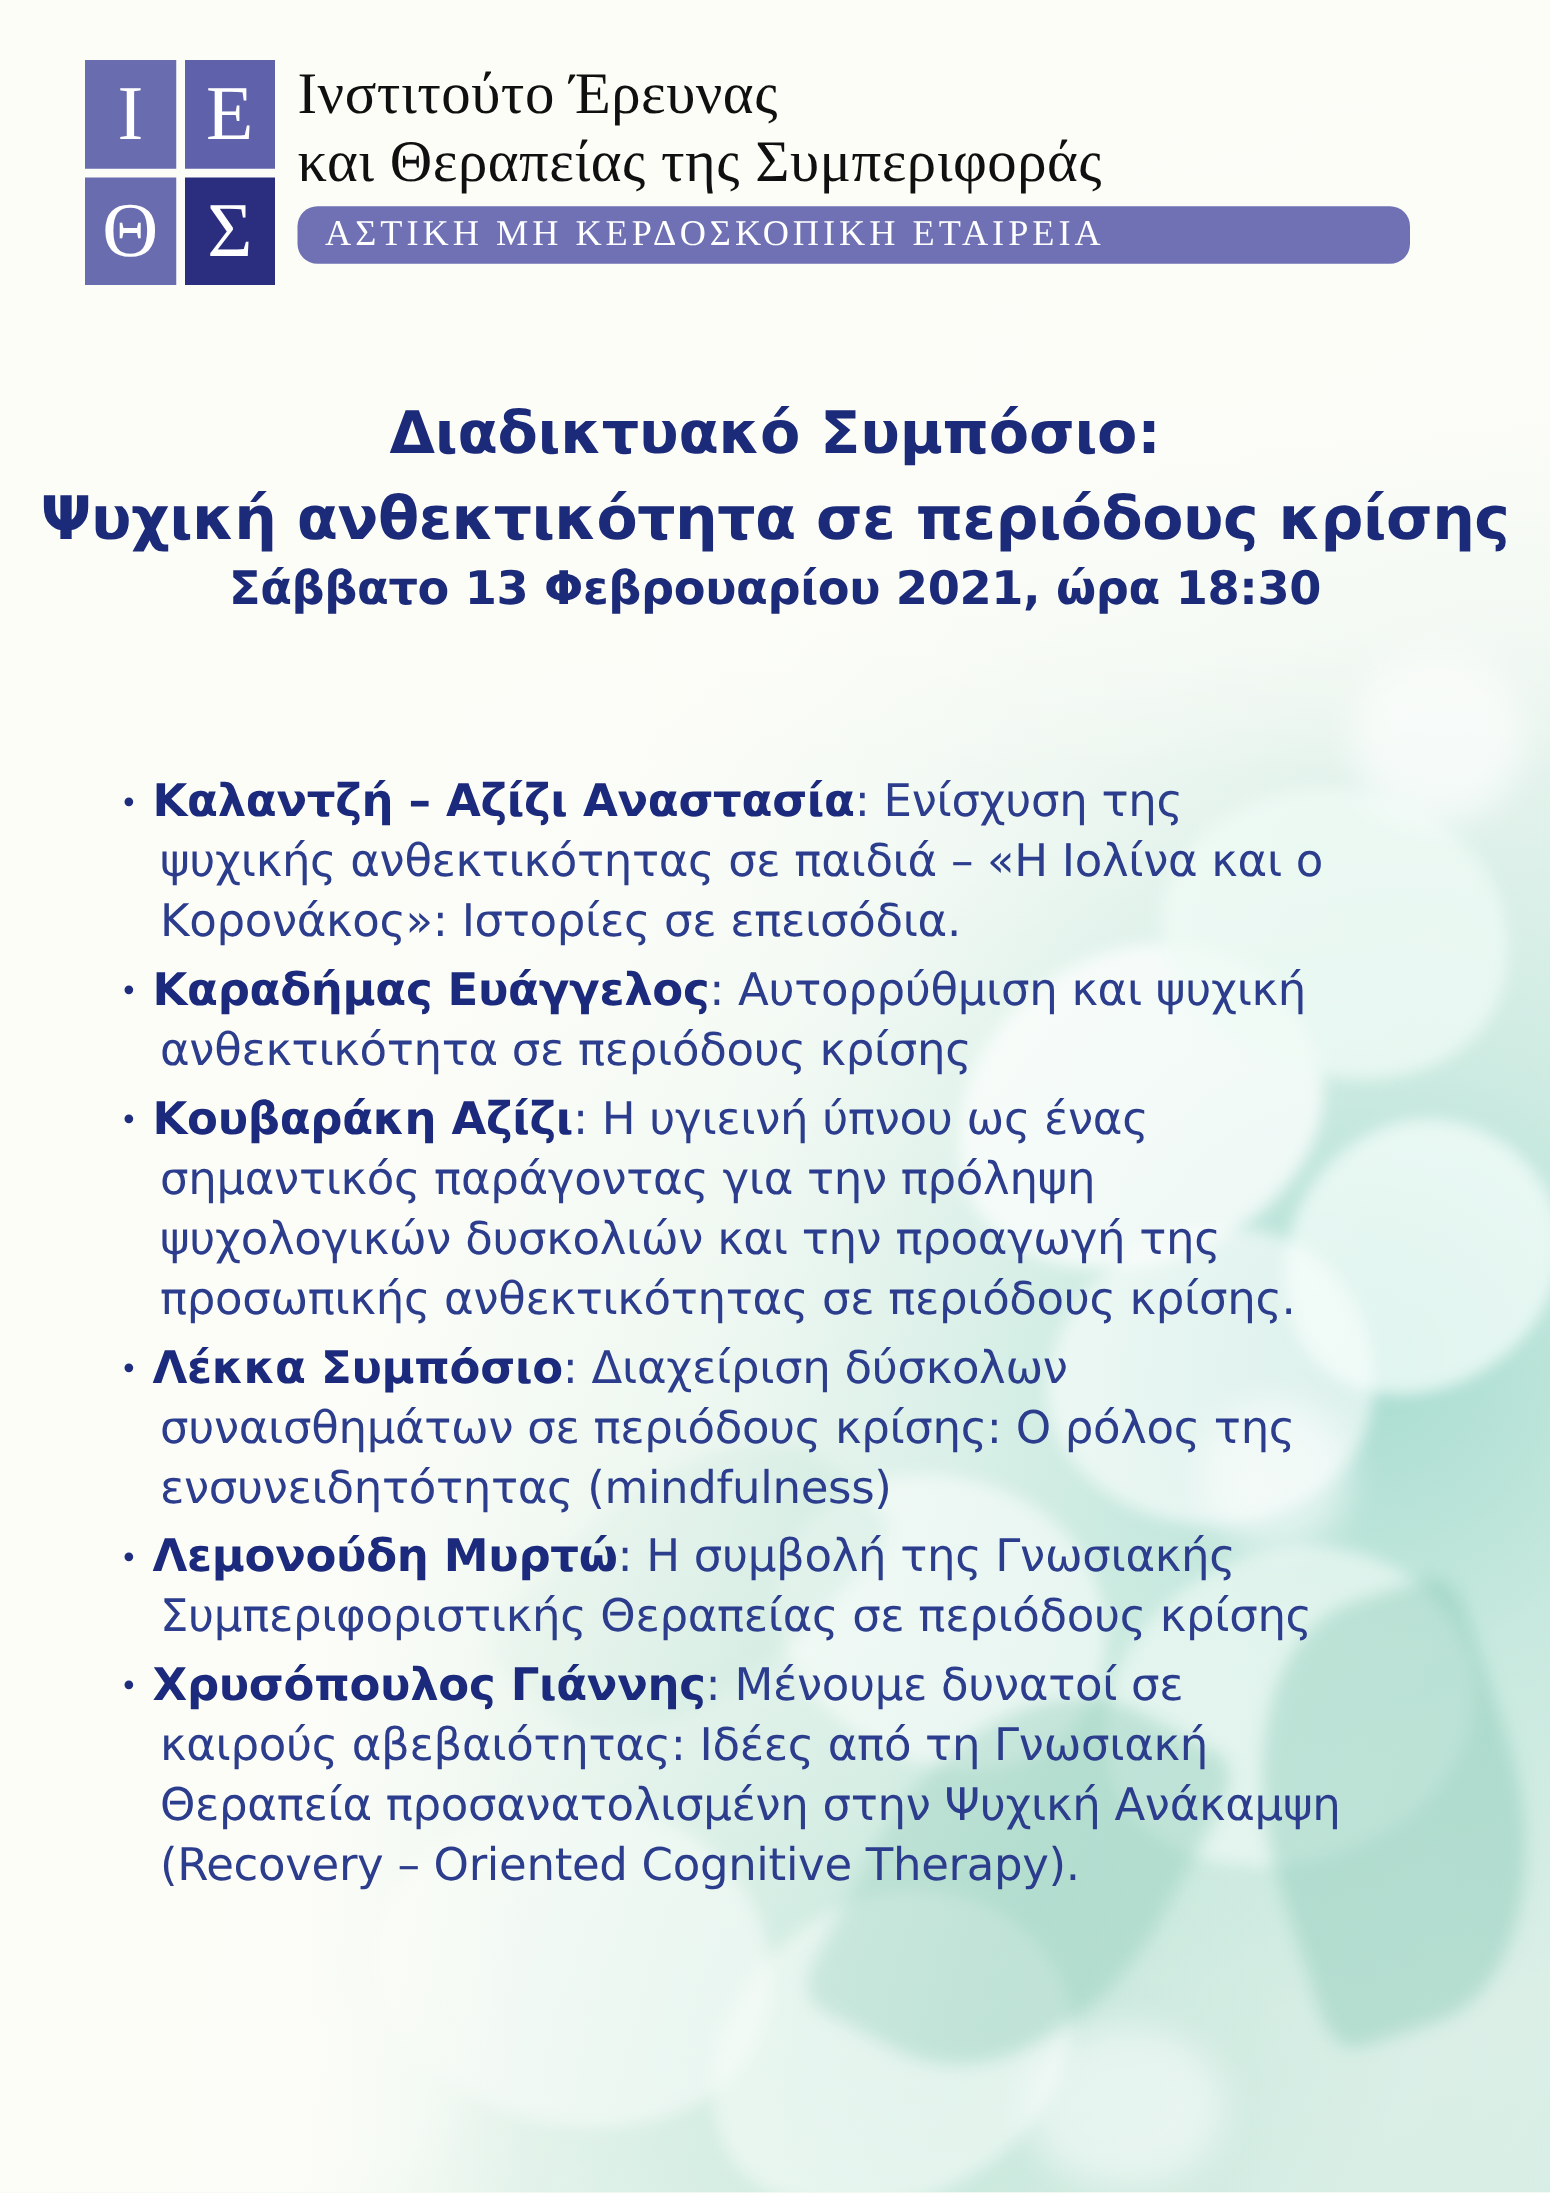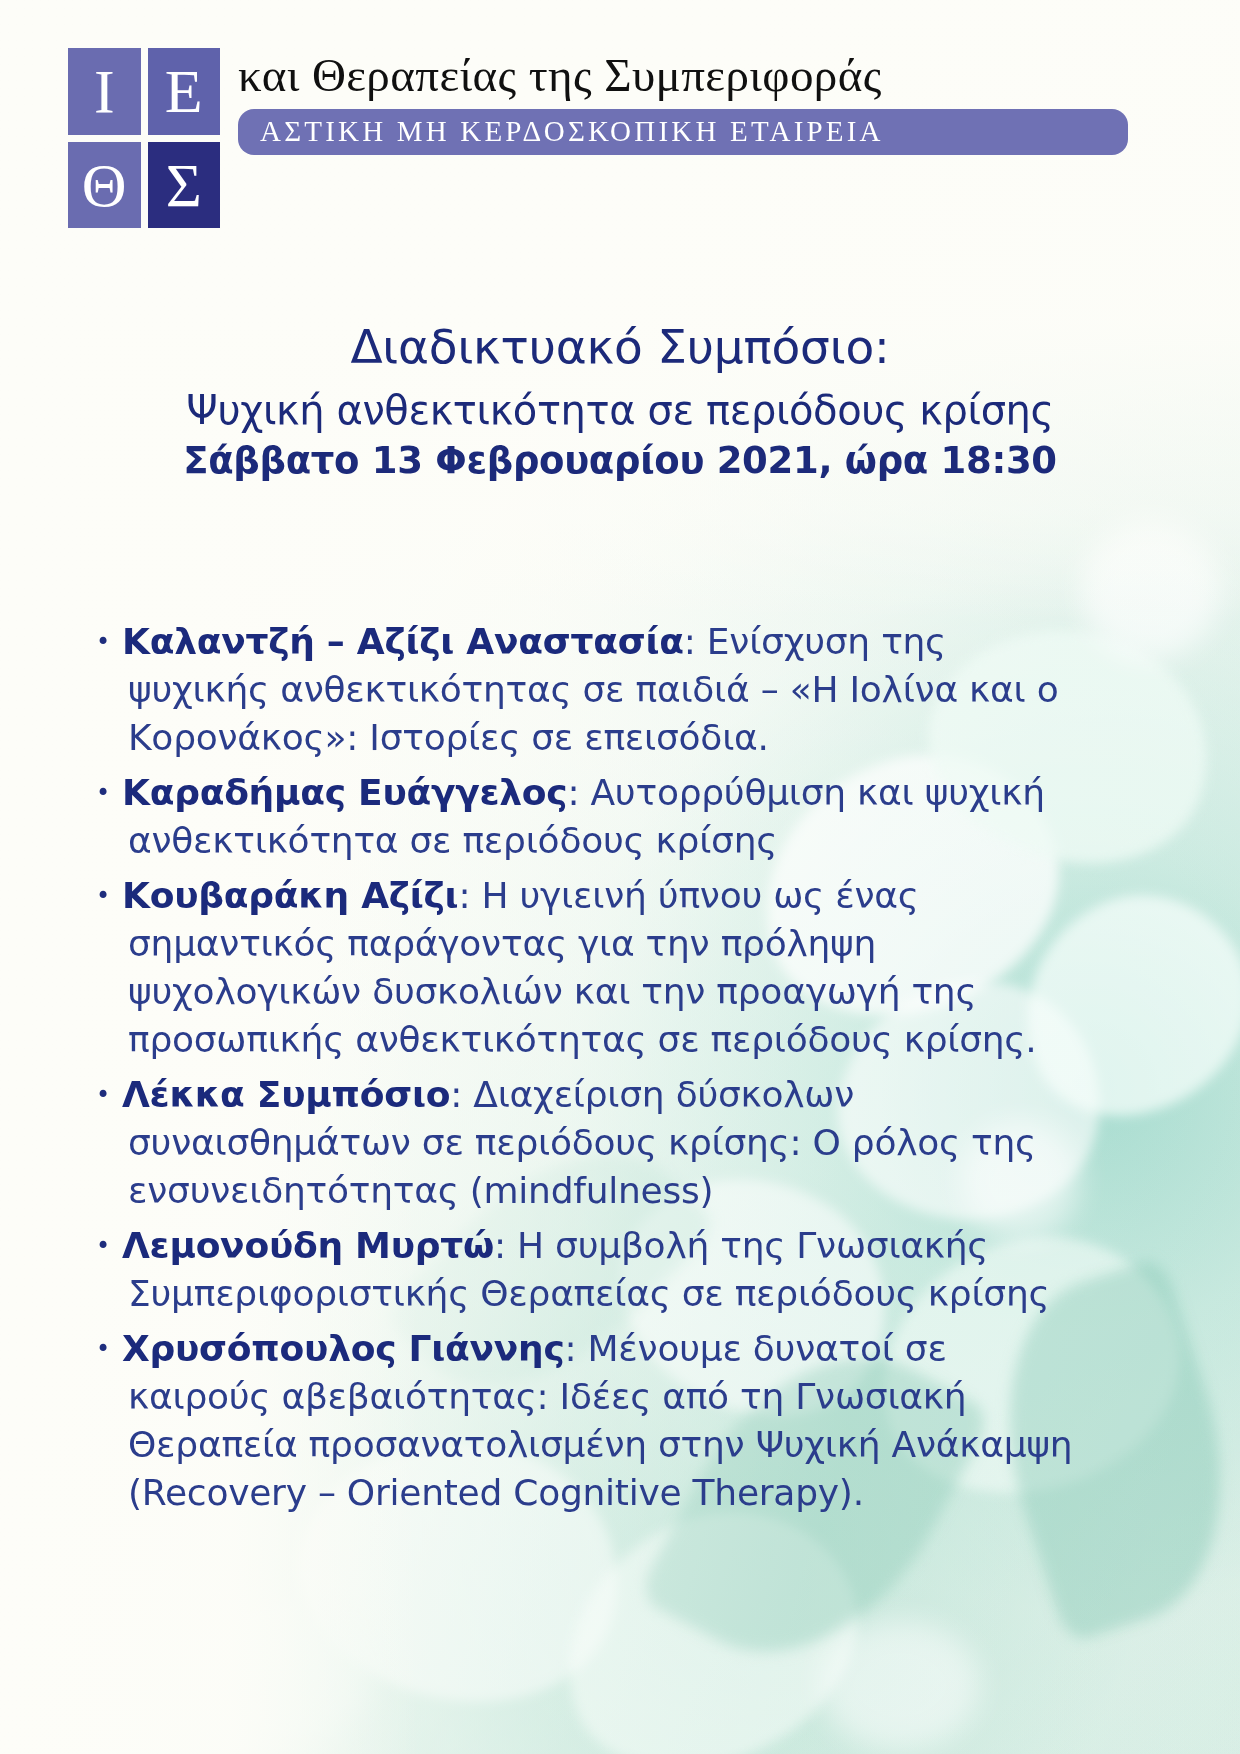--- a/index.html
+++ b/index.html
@@ -151,31 +151,31 @@
   
   .titles {
     position: absolute;
     left: 0; right: 0;
     top: 318px;
     text-align: center;
   }
 
   .title-main {
     font-family: "DejaVu Sans", sans-serif;
-    font-weight: normal;
+    font-weight: bold;
     font-size: 47px;
     color: #1c2a7a;
     letter-spacing: -0.2px;
     line-height: 1.22;
   }
 
   .title-sub {
     font-family: "DejaVu Sans", sans-serif;
-    font-weight: normal;
-    font-size: 40px;
+    font-weight: bold;
+    font-size: 48px;
     color: #1c2a7a;
     letter-spacing: -0.4px;
     line-height: 1.28;
     margin-top: 10px;
   }
 
   .title-date {
     font-family: "DejaVu Sans", sans-serif;
     font-weight: bold;
     font-size: 37px;
@@ -271,20 +271,21 @@
     <div class="header">
 
       <div class="logo-mark">
         <div class="logo-cell c1">Ι</div>
         <div class="logo-cell c2">Ε</div>
         <div class="logo-cell c3">Θ</div>
         <div class="logo-cell c4">Σ</div>
       </div>
 
       <div class="logo-text">
+        <div class="logo-line">Ινστιτούτο Έρευνας</div>
         <div class="logo-line">και Θεραπείας της Συμπεριφοράς</div>
         <div class="logo-banner">ΑΣΤΙΚΗ ΜΗ ΚΕΡΔΟΣΚΟΠΙΚΗ ΕΤΑΙΡΕΙΑ</div>
       </div>
 
     </div>
 
     <div class="titles">
       <div class="title-main">Διαδικτυακό Συμπόσιο:</div>
       <div class="title-sub">Ψυχική ανθεκτικότητα σε περιόδους κρίσης</div>
       <div class="title-date">Σάββατο 13 Φεβρουαρίου 2021, ώρα 18:30</div>

